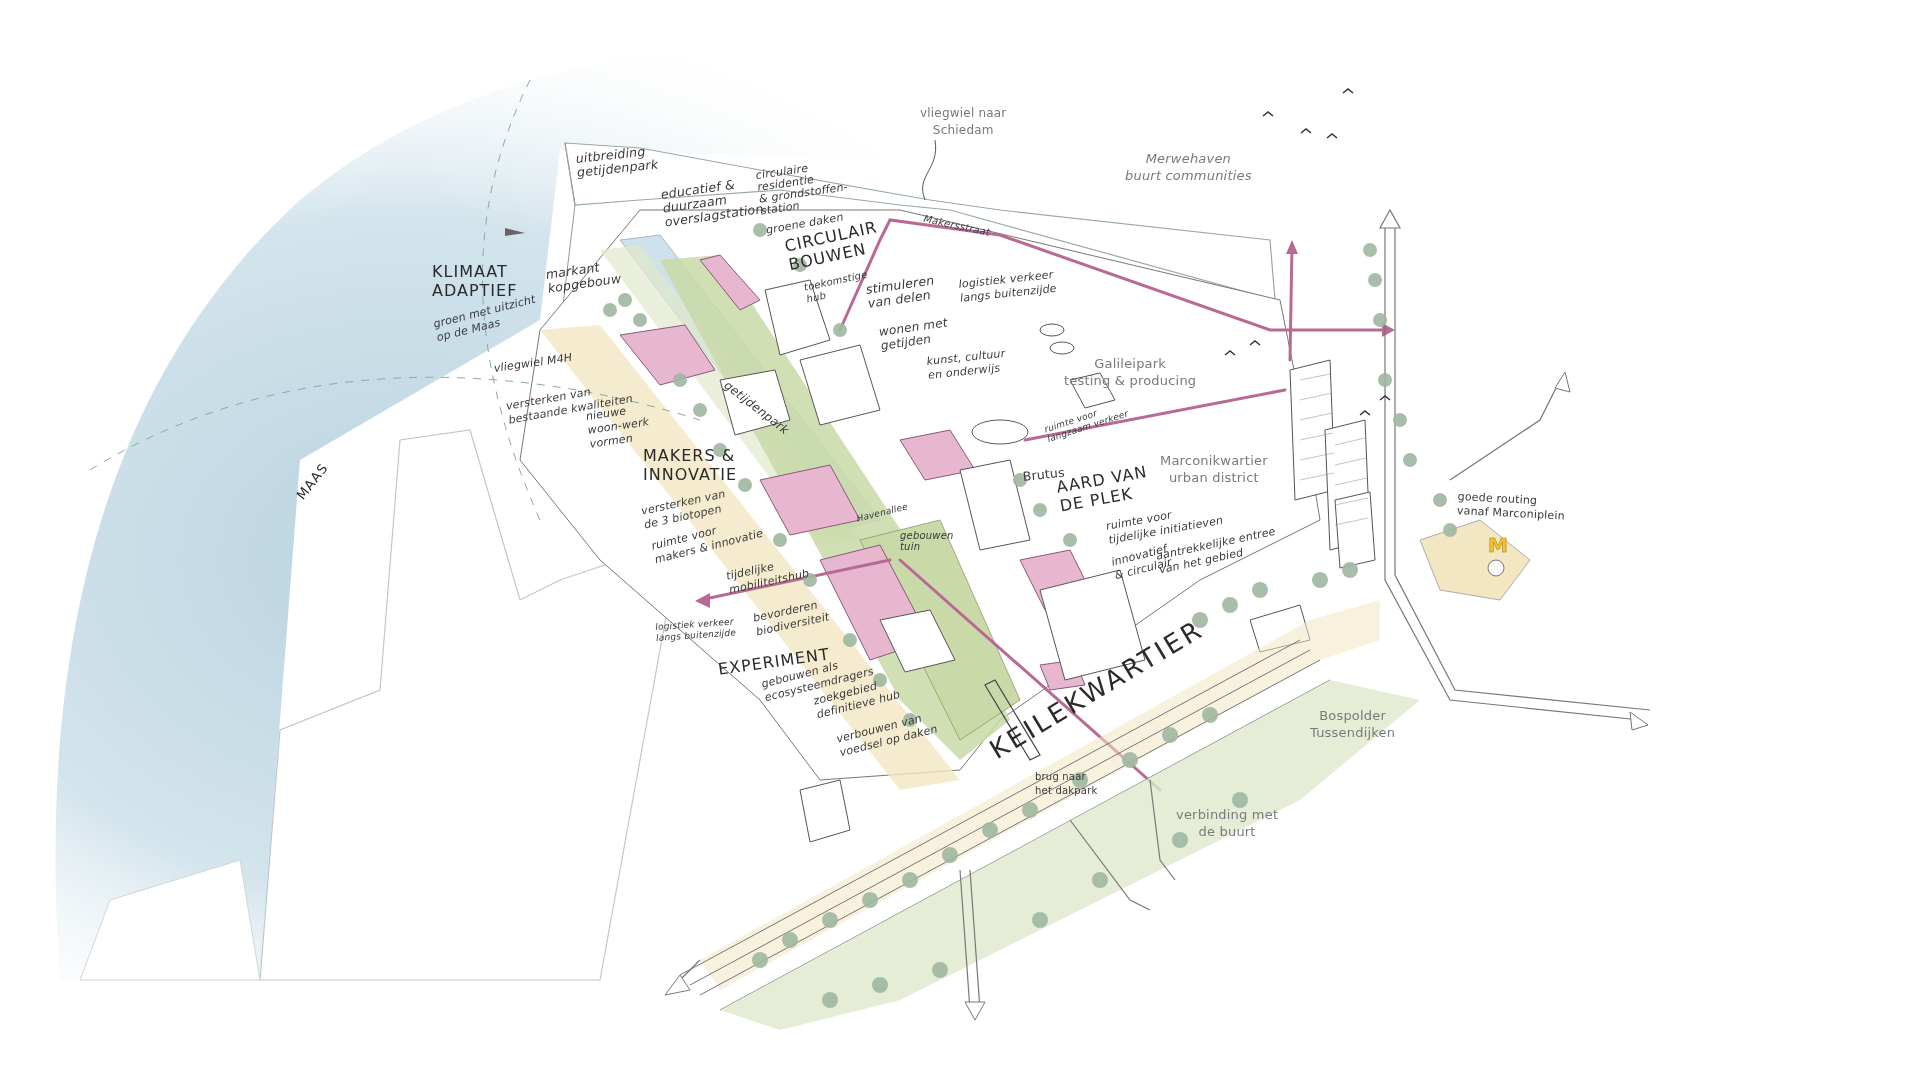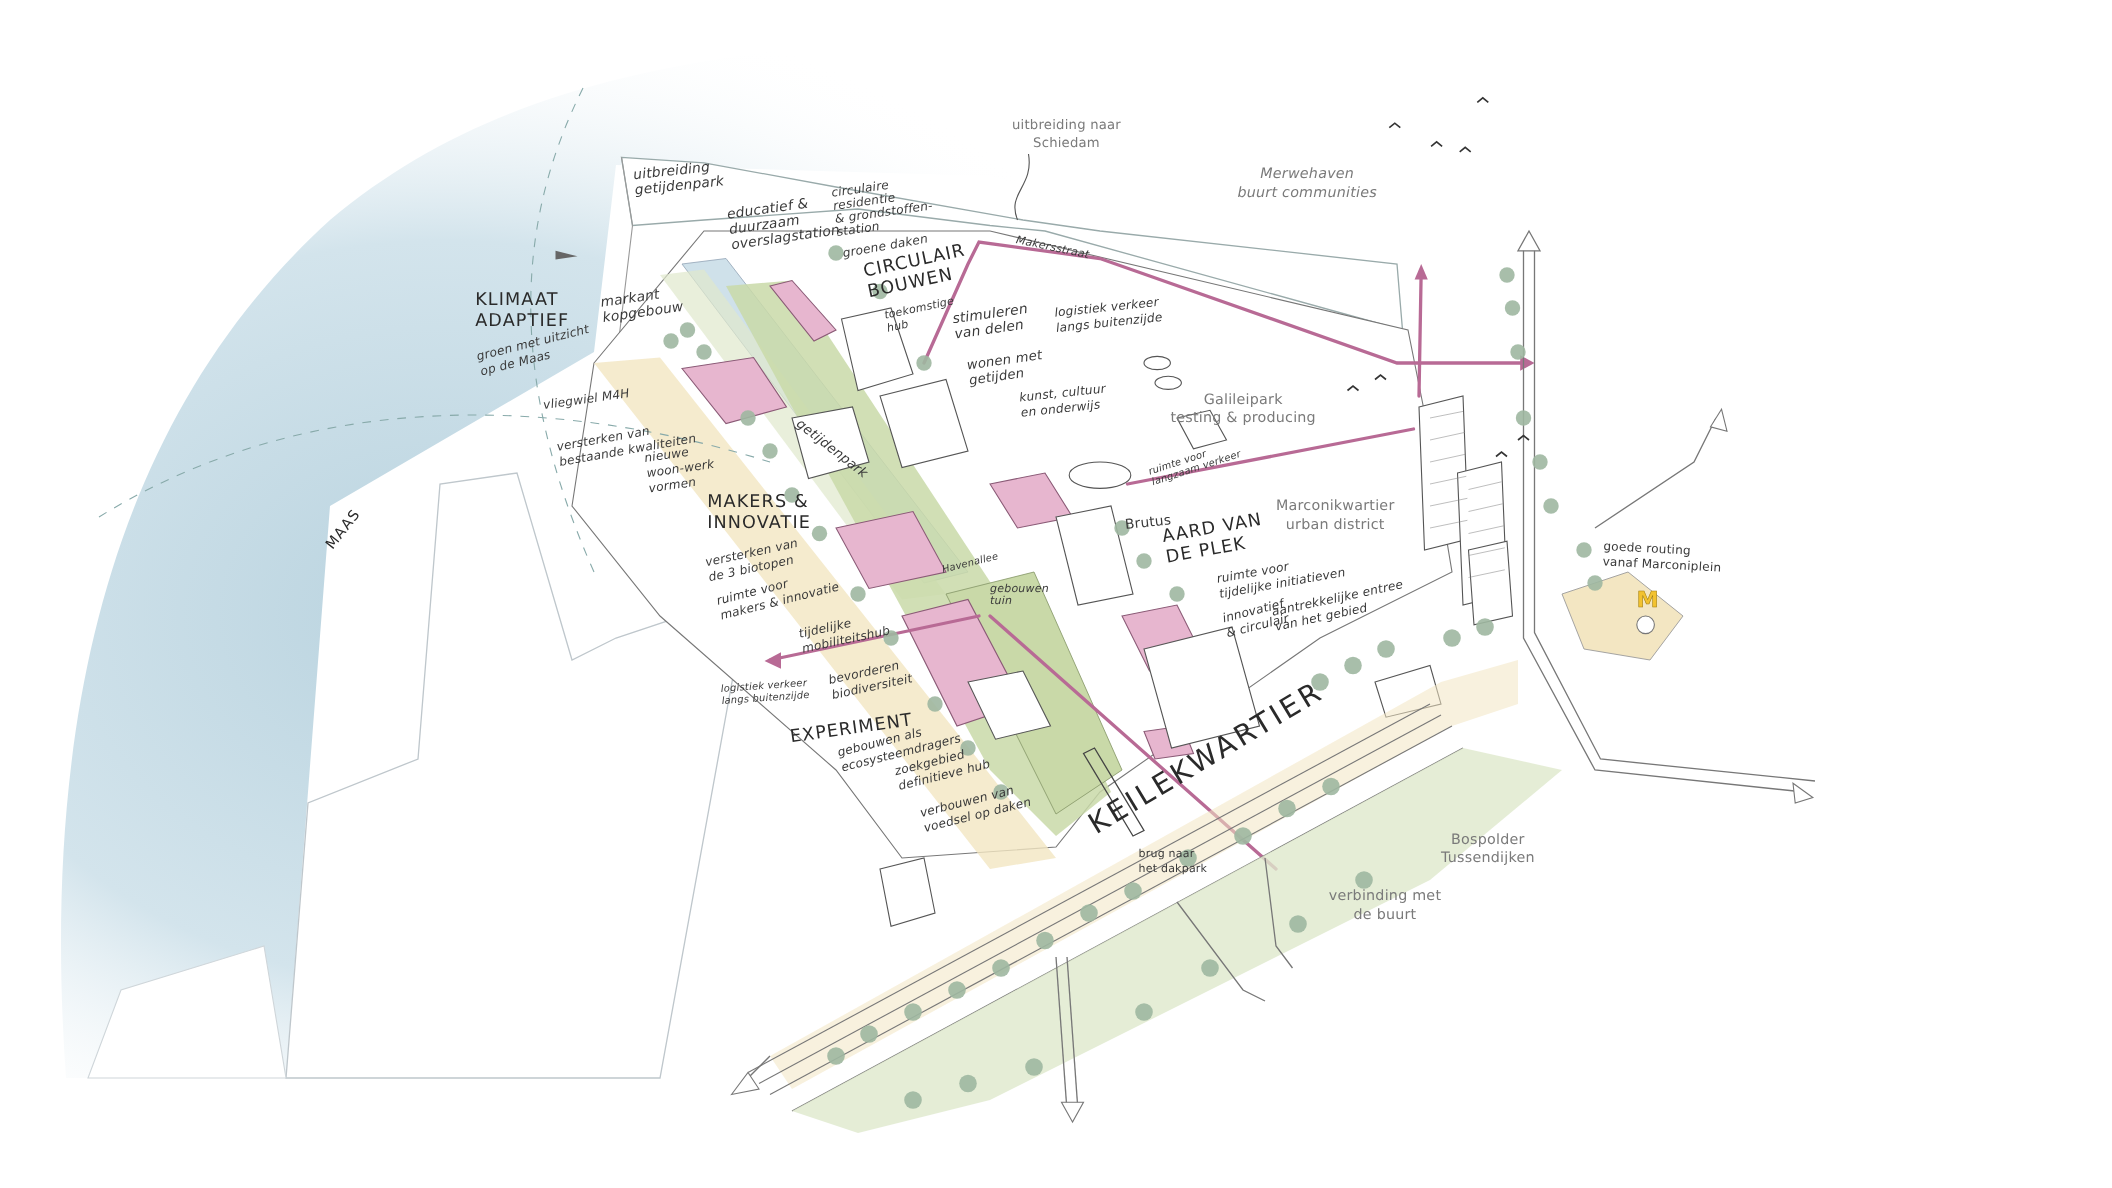--- a/index.html
+++ b/index.html
@@ -211,30 +211,30 @@
       <span>buurt communities</span>
 </div>
 <div class="lbl gray" style="left:1064px;top:355px;">
   <span>Galileipark</span>
       <span>testing &amp; producing</span>
 </div>
 <div class="lbl gray" style="left:1160px;top:452px;">
   <span>Marconikwartier</span>
       <span>urban district</span>
 </div>
-<div class="lbl gray" style="left:1310px;top:755px;">
+<div class="lbl gray" style="left:1310px;top:707px;">
   <span>Bospolder</span>
       <span>Tussendijken</span>
 </div>
-<div class="lbl gray" style="left:1208px;top:806px;">
+<div class="lbl gray" style="left:1176px;top:806px;">
   <span>verbinding met</span>
       <span>de buurt</span>
 </div>
 <div class="lbl gray" style="left:920px;top:105px;font-size:12px;">
-  <span>uitbreiding naar</span>
+  <span>vliegwiel naar</span>
       <span>Schiedam</span>
 </div>
 
 <div class="lbl big" style="left:432px;top:262px;">
   <span>KLIMAAT</span>
       <span>ADAPTIEF</span>
 </div>
 <div class="lbl big" style="left:783px;top:237px;transform:rotate(-12deg);">
   <span>CIRCULAIR</span>
       <span>BOUWEN</span>

